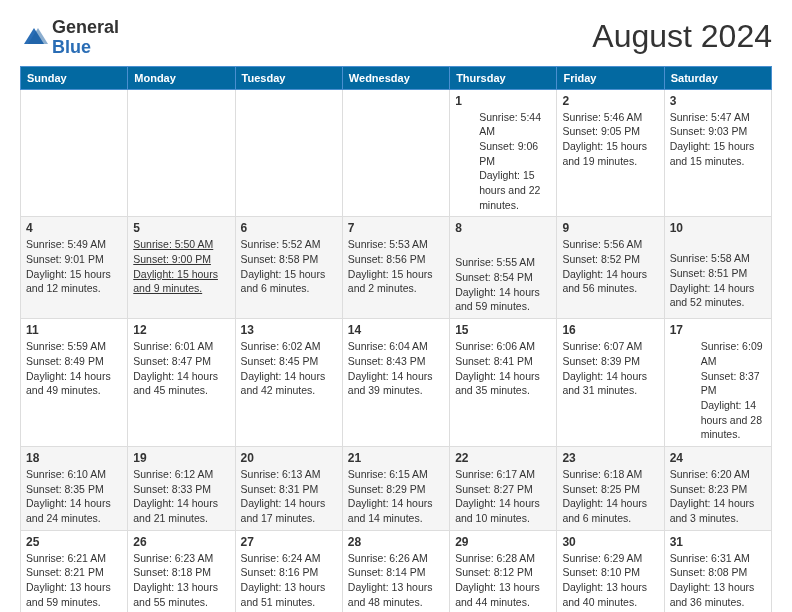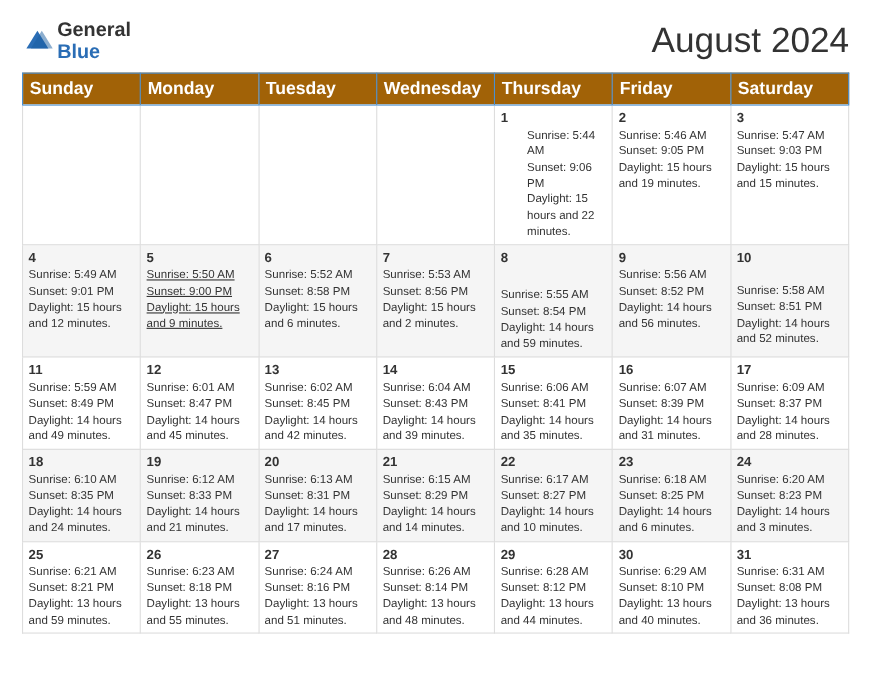--- a/index.html
+++ b/index.html
@@ -56,25 +56,25 @@
       width: 100%;
       border-collapse: collapse;
       padding: 0 10px;
       margin: 0 10px;
       width: calc(100% - 20px);
     }
     .calendar-wrapper {
       padding: 0 10px 10px 10px;
     }
     .calendar th {
-      background: #a16207;
+      background: #0369a1;
       color: #fff;
       text-align: left;
       padding: 5px 6px;
-      font-size: 16px;
+      font-size: 11px;
       border: 1px solid #4a8fd0;
     }
     .calendar td {
       vertical-align: top;
       border: 1px solid #ddd;
       padding: 4px 5px;
       width: 14.28%;
       min-height: 80px;
       font-size: 11px;
       background: #fff;
@@ -238,21 +238,21 @@
 Daylight: 14 hours and 35 minutes.</div>
           </td>
           <td>
             <span class="day-num">16</span>
             <div class="day-info" style="white-space: pre-line;">Sunrise: 6:07 AM
 Sunset: 8:39 PM
 Daylight: 14 hours and 31 minutes.</div>
           </td>
           <td>
             <span class="day-num">17</span>
-            <div class="day-info" style="white-space: pre-line;">Sunrise: 6:09 AM
+            <div class="day-info" style="white-space: pre-line; margin-left: 31px;">Sunrise: 6:09 AM
 Sunset: 8:37 PM
 Daylight: 14 hours and 28 minutes.</div>
           </td>
         </tr>
         <tr class="row-even">
           <td>
             <span class="day-num">18</span>
             <div class="day-info" style="white-space: pre-line;">Sunrise: 6:10 AM
 Sunset: 8:35 PM
 Daylight: 14 hours and 24 minutes.</div>

